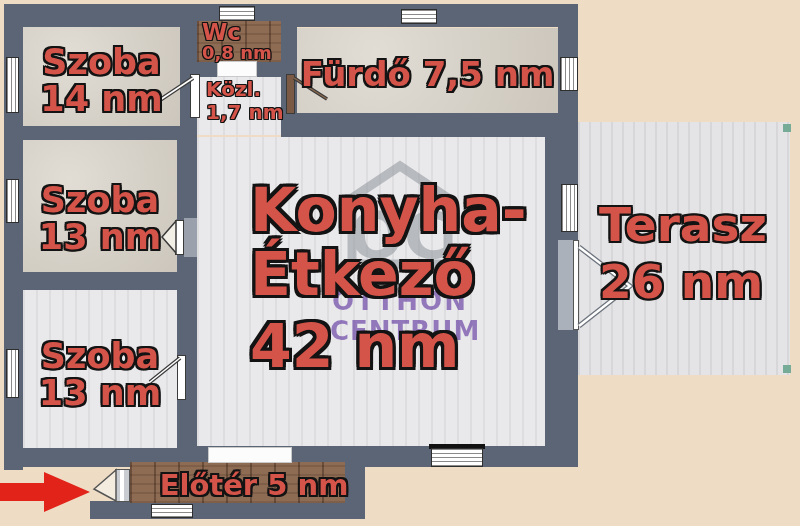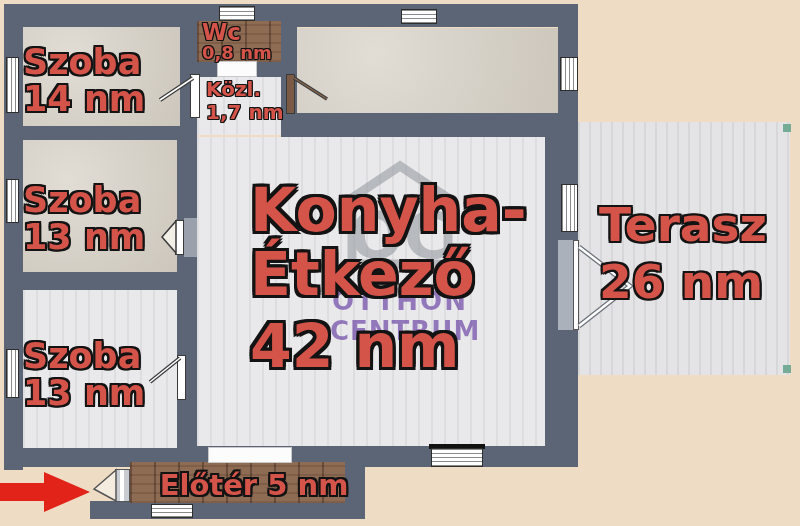--- a/index.html
+++ b/index.html
@@ -30,21 +30,21 @@
                 -2px 0 0 #131313, 2px 0 0 #131313, 0 -2px 0 #131313, 0 2px 0 #131313;
   }
   .rlabel-sm{
     text-shadow:-1px -1px 0 #131313, 1px -1px 0 #131313, -1px 1px 0 #131313, 1px 1px 0 #131313,
                 -1px 0 0 #131313, 1px 0 0 #131313, 0 -1px 0 #131313, 0 1px 0 #131313;
   }
   .rlabel-big{
     text-shadow:-3px -3px 0 #131313, 3px -3px 0 #131313, -3px 3px 0 #131313, 3px 3px 0 #131313,
                 -3px 0 0 #131313, 3px 0 0 #131313, 0 -3px 0 #131313, 0 3px 0 #131313;
   }
-  .center{display:flex; flex-direction:column; justify-content:flex-start;}
+  .center{display:flex; flex-direction:column; align-items:center; justify-content:flex-start;}
   .watermark{position:absolute; color:#4c1d95; opacity:.55; text-align:center; font-weight:bold;}
   .dot{position:absolute; width:8px; height:8px; background:#76ab97;}
 </style>
 </head>
 <body>
 
 <div id="plan">
 
   <div class="wall" style="left:4px;top:4px;width:574px;height:23px;"></div>
   <div class="wall" style="left:4px;top:4px;width:19px;height:466px;"></div>
@@ -148,20 +148,21 @@
   <div class="rlabel rlabel-sm" style="left:202px;top:20px;font-size:23px;line-height:24px;">
     <div>Wc</div>
     <div style="font-size:18px;line-height:17px;">0,8 nm</div>
   </div>
 
   <div class="rlabel rlabel-sm" style="left:206px;top:78px;font-size:20px;line-height:23px;">
     <div>Közl.</div>
     <div>1,7 nm</div>
   </div>
 
+  <div class="rlabel" style="left:297px;top:54px;width:261px;text-align:center;font-size:34px;">Fürdő 7,5 nm</div>
 
   <div class="rlabel rlabel-big" style="left:250px;top:178px;font-size:60px;line-height:64px;">
     <div>Konyha-</div>
     <div>Étkező</div>
     <div style="margin-top:8px;">42 nm</div>
   </div>
 
   <div class="rlabel" style="left:599px;top:196px;font-size:47px;line-height:57px;">
     <div>Terasz</div>
     <div>26 nm</div>

